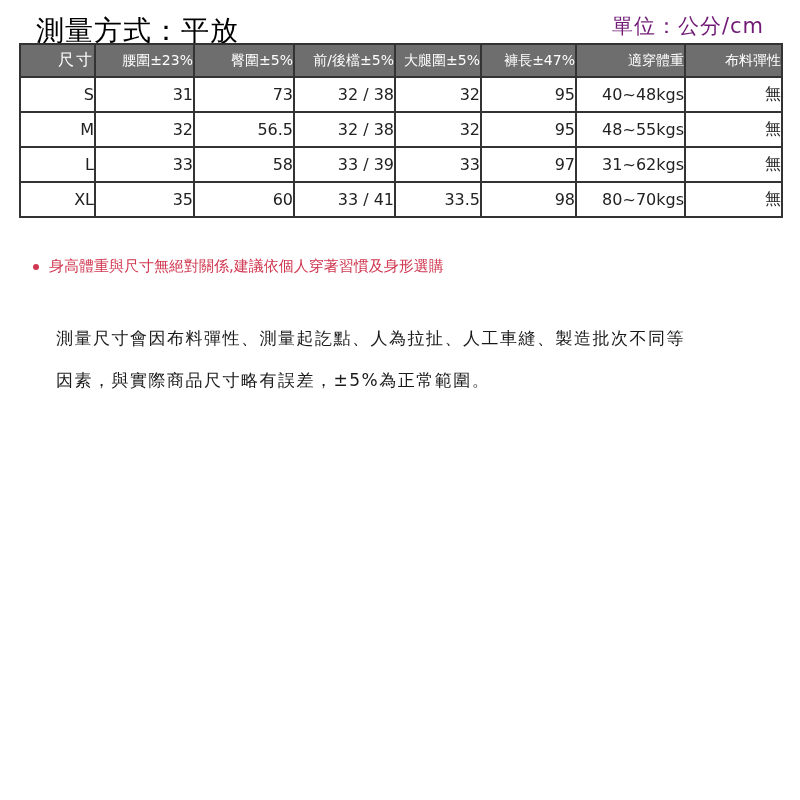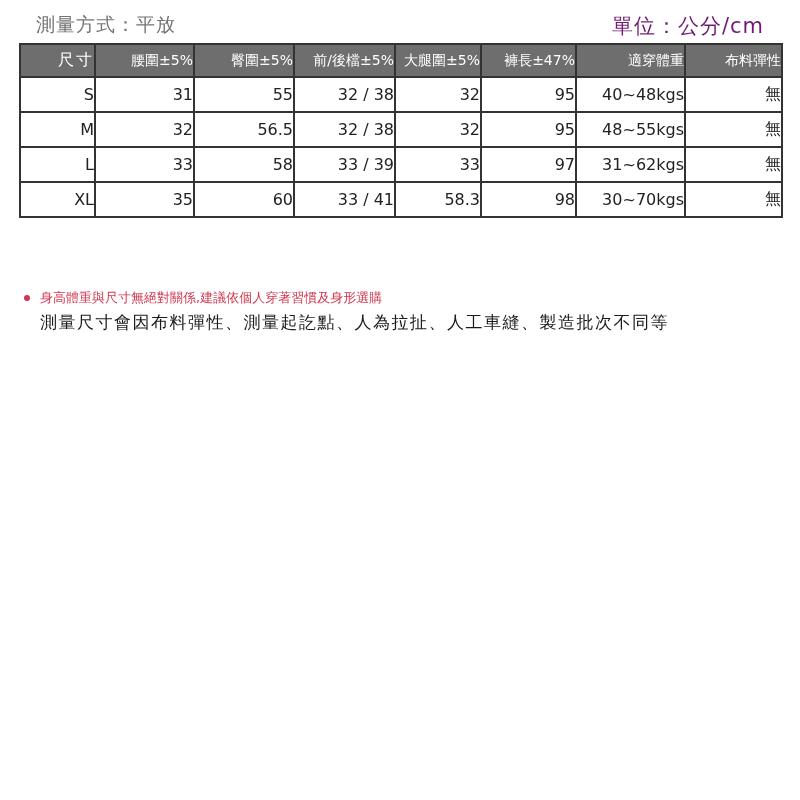--- a/index.html
+++ b/index.html
@@ -12,22 +12,22 @@
       height: 800px;
       position: relative;
       font-family: "DejaVu Sans", "Liberation Sans", sans-serif;
       color: #222222;
       overflow: hidden;
     }
     .title-left {
       position: absolute;
       left: 36px;
       top: 12px;
-      font-size: 19px;
-      color: #737373;
+      font-size: 28px;
+      color: #000000;
       letter-spacing: 1px;
     }
     .title-right {
       position: absolute;
       right: 36px;
       top: 12px;
       font-size: 21px;
       color: #701a75;
       letter-spacing: 1px;
     }
@@ -56,48 +56,47 @@
       font-size: 16px;
       letter-spacing: 2px;
     }
     .size-table td {
       height: 33px;
       font-size: 16px;
       color: #222;
     }
     .note {
       position: absolute;
-      left: 24px;
+      left: 33px;
       top: 257px;
-      font-size: 13px;
+      font-size: 15px;
       color: #d0364f;
       display: flex;
       align-items: center;
-      margin-top: 32px;
     }
     .note .bullet {
       display: inline-block;
       width: 6px;
       height: 6px;
       border-radius: 50%;
       background: #d0364f;
       margin-right: 10px;
     }
     .disclaimer {
       position: absolute;
       left: 40px;
       top: 309px;
       width: 740px;
       font-size: 17px;
       line-height: 26px;
       color: #1a1a1a;
       letter-spacing: 1.5px;
     }
     .disclaimer p {
-      margin: 0;
+      margin: 16px;
     }
   </style>
 </head>
 <body>
 
 <div class="title-left">測量方式：平放</div>
 <div class="title-right">單位：公分/cm</div>
 
 <table class="size-table">
   <colgroup>
@@ -106,34 +105,34 @@
     <col style="width:100px">
     <col style="width:101px">
     <col style="width:86px">
     <col style="width:95px">
     <col style="width:109px">
     <col style="width:97px">
   </colgroup>
   <thead>
     <tr>
       <th class="first">尺寸</th>
-      <th>腰圍±5%</th>
+      <th>腰圍±23%</th>
       <th>臀圍±5%</th>
       <th>前/後檔±5%</th>
       <th>大腿圍±5%</th>
       <th>褲長±47%</th>
       <th>適穿體重</th>
       <th>布料彈性</th>
     </tr>
   </thead>
   <tbody>
     <tr>
       <td>S</td>
       <td>31</td>
-      <td>55</td>
+      <td>73</td>
       <td>32 / 38</td>
       <td>32</td>
       <td>95</td>
       <td>40~48kgs</td>
       <td>無</td>
     </tr>
     <tr>
       <td>M</td>
       <td>32</td>
       <td>56.5</td>
@@ -151,28 +150,29 @@
       <td>33</td>
       <td>97</td>
       <td>31~62kgs</td>
       <td>無</td>
     </tr>
     <tr>
       <td>XL</td>
       <td>35</td>
       <td>60</td>
       <td>33 / 41</td>
-      <td>58.3</td>
+      <td>33.5</td>
       <td>98</td>
-      <td>30~70kgs</td>
+      <td>80~70kgs</td>
       <td>無</td>
     </tr>
   </tbody>
 </table>
 
 <div class="note">
   <span class="bullet"></span>
   <span>身高體重與尺寸無絕對關係,建議依個人穿著習慣及身形選購</span>
 </div>
 
 <div class="disclaimer">
   <p>測量尺寸會因布料彈性、測量起訖點、人為拉扯、人工車縫、製造批次不同等</p>
+  <p>因素，與實際商品尺寸略有誤差，±5%為正常範圍。</p>
 </div>
 
 </body></html>

